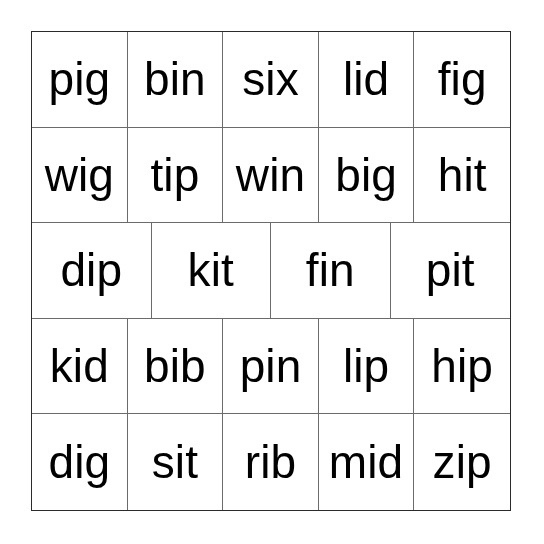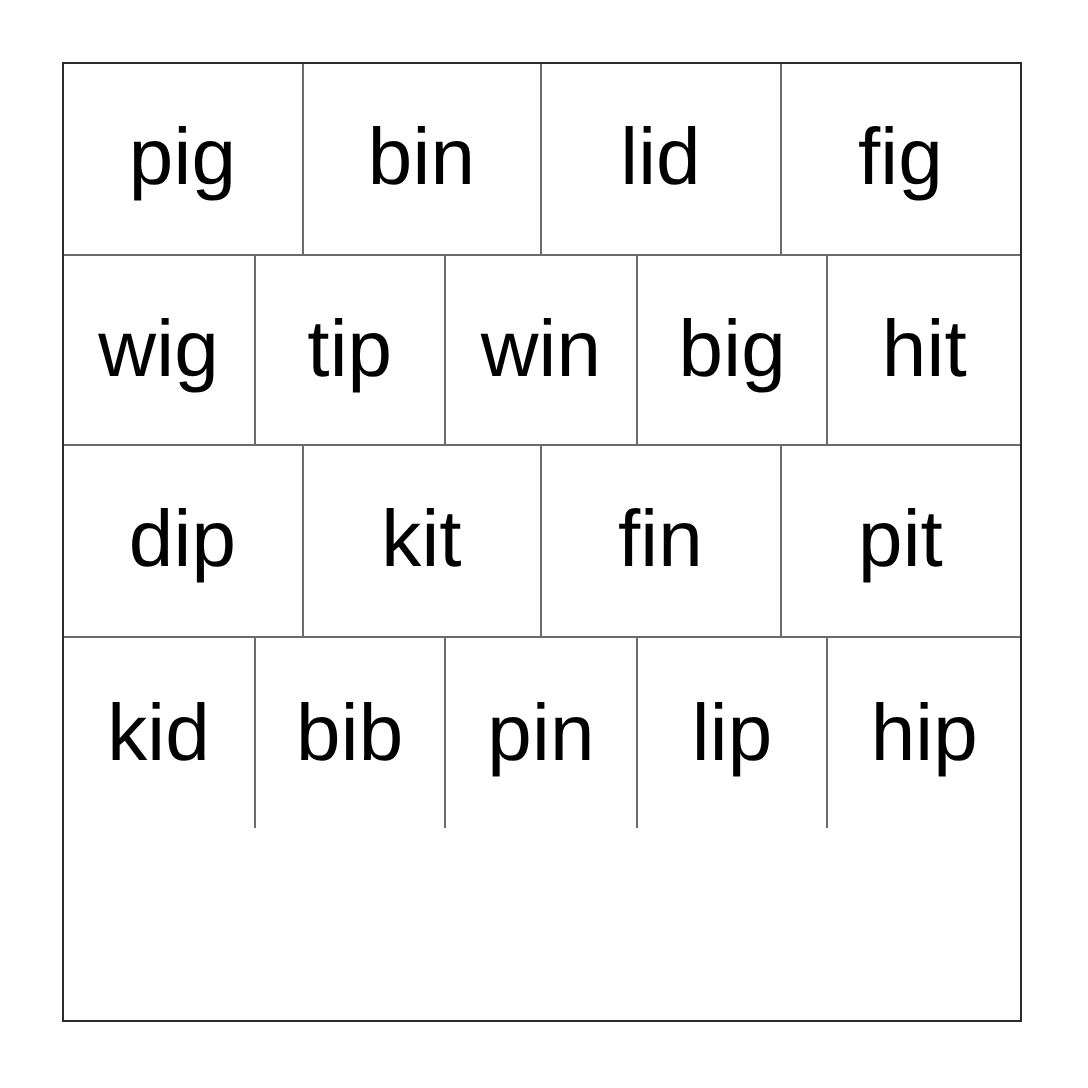--- a/index.html
+++ b/index.html
@@ -40,40 +40,43 @@
     border-right: 1px solid #6b6b6b;
     display: flex;
     align-items: center;
     justify-content: center;
     background: #ffffff;
   }
   .bingo-cell:last-child {
     border-right: none;
   }
   .cell-text {
-    font-size: 40px;
+    font-size: 46px;
     line-height: 1;
     color: #000000;
     letter-spacing: 0.1px;
     font-weight: 400;
     text-align: center;
     white-space: nowrap;
   }
 </style>
 </head>
 <body>
 
 <div id="bingo-card">
 
   <div class="bingo-row">
     <div class="bingo-cell">
         <span class="cell-text">pig</span>
       </div>
     <div class="bingo-cell">
         <span class="cell-text">bin</span>
+      </div>
+    <div class="bingo-cell">
+        <span class="cell-text">six</span>
       </div>
     <div class="bingo-cell">
         <span class="cell-text">lid</span>
       </div>
     <div class="bingo-cell">
         <span class="cell-text">fig</span>
       </div>
   </div>
 
   <div class="bingo-row">
@@ -120,14 +123,31 @@
         <span class="cell-text">pin</span>
       </div>
     <div class="bingo-cell">
         <span class="cell-text">lip</span>
       </div>
     <div class="bingo-cell">
         <span class="cell-text">hip</span>
       </div>
   </div>
 
+  <div class="bingo-row">
+    <div class="bingo-cell">
+        <span class="cell-text">dig</span>
+      </div>
+    <div class="bingo-cell">
+        <span class="cell-text">sit</span>
+      </div>
+    <div class="bingo-cell">
+        <span class="cell-text">rib</span>
+      </div>
+    <div class="bingo-cell">
+        <span class="cell-text">mid</span>
+      </div>
+    <div class="bingo-cell">
+        <span class="cell-text">zip</span>
+      </div>
+  </div>
 
 </div>
 
 </body></html>

